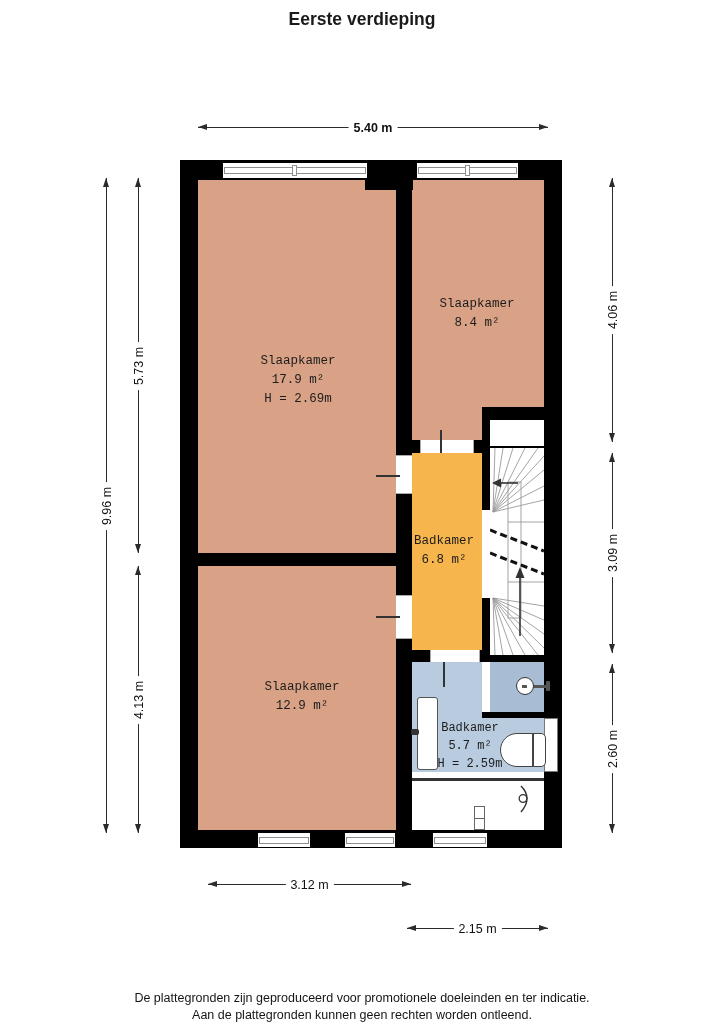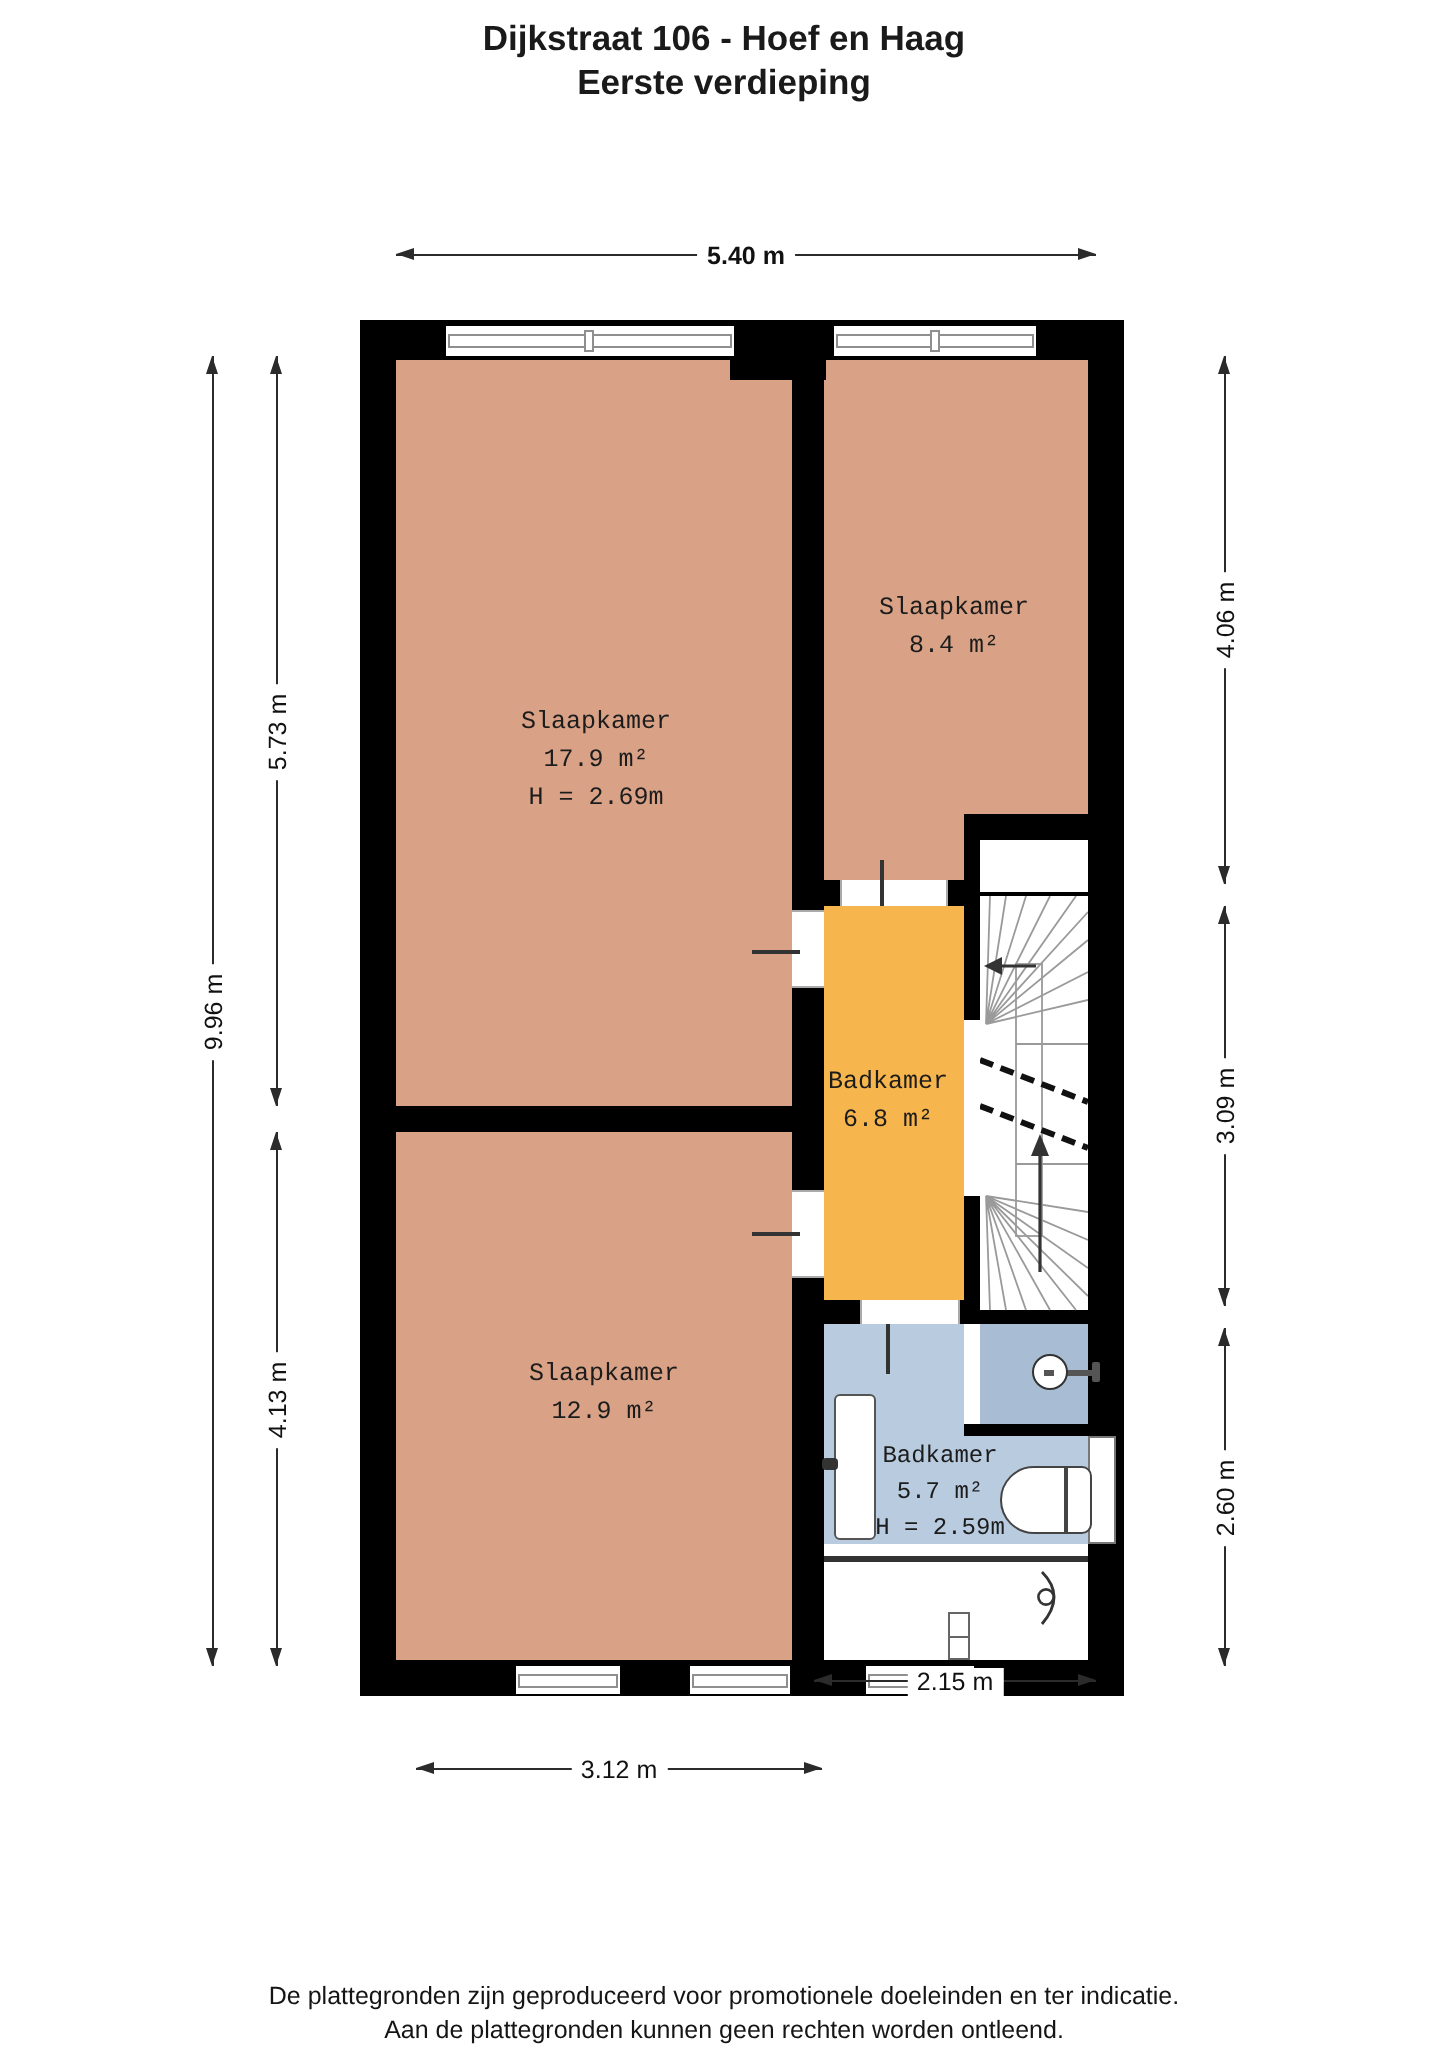--- a/index.html
+++ b/index.html
@@ -45,21 +45,20 @@
   .fixture{position:absolute;background:#fff;border:1px solid #555;box-sizing:border-box;}
   .footer{position:absolute;left:0;right:0;top:962px;text-align:center;
           font-size:12.5px;line-height:16.5px;color:#151515;margin-top:28px;}
 </style>
 </head>
 <body>
 
 <div class="page">
 
   <div class="title">
-    <div>Dijkstraat 106 - Hoef en Haag</div>
     <div>Eerste verdieping</div>
   </div>
 
   <div class="abs" style="left:0;top:0;width:724px;height:1024px;">
 
     <div class="room fill-room" style="left:198px;top:180px;width:198px;height:373px;"></div>
     <div class="room fill-room" style="left:198px;top:566px;width:198px;height:264px;"></div>
     <div class="room fill-room" style="left:412px;top:180px;width:132px;height:227px;"></div>
     <div class="room fill-room" style="left:412px;top:407px;width:70px;height:33px;"></div>
     <div class="room fill-landing" style="left:412px;top:453px;width:70px;height:197px;"></div>
@@ -212,21 +211,21 @@
     <div class="dv" style="left:612px;top:664px;height:169px;">
       <div class="av-t"></div>
         <div class="av-b"></div>
       <div class="dlab v">2.60 m</div>
     </div>
     <div class="dh" style="left:208px;top:884px;width:203px;">
       <div class="ah-l"></div>
         <div class="ah-r"></div>
       <div class="dlab h">3.12 m</div>
     </div>
-    <div class="dh" style="left:407px;top:840px;width:141px;">
+    <div class="dh" style="left:407px;top:928px;width:141px;">
       <div class="ah-l"></div>
         <div class="ah-r"></div>
       <div class="dlab h">2.15 m</div>
     </div>
   </div>
 
   <div class="footer">
     <div>De plattegronden zijn geproduceerd voor promotionele doeleinden en ter indicatie.</div>
     <div>Aan de plattegronden kunnen geen rechten worden ontleend.</div>
   </div>

